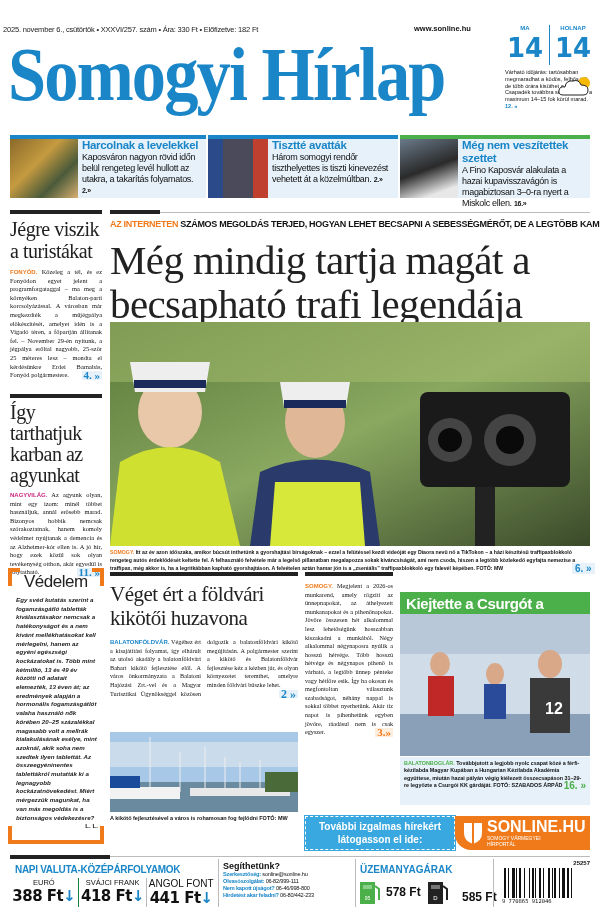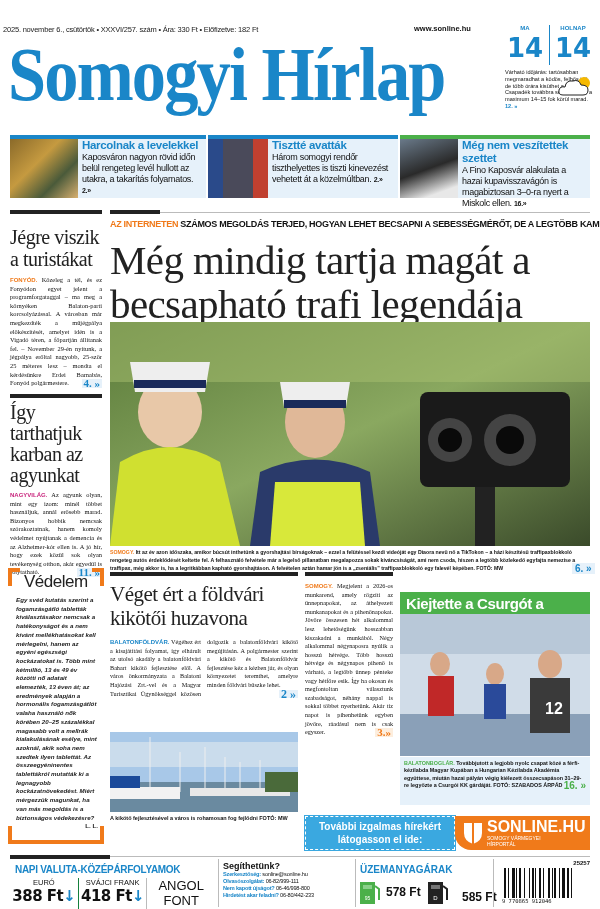--- a/index.html
+++ b/index.html
@@ -86,21 +86,21 @@
     <div class="pic" style="width:58px;background:linear-gradient(160deg,#6a7a8a,#2a2a2a 50%,#e8e8e8 85%)"></div>
     <div class="txt">
       <div class="th green">Még nem veszítettek szettet</div>
       <div class="tb"><span>A Fino Kaposvár alakulata a hazai kupavisszavágón is magabiztosan 3–0-ra nyert a Miskolc ellen.</span> <span class="ref">16.»</span></div>
     </div>
   </div>
 </div>
 
 <div class="abs" style="left:10px;top:210px;width:92px">
   <div class="rule"></div>
-  <div class="head-serif" style="font-size:20px;line-height:22px;margin-top:12px">Jégre viszik a turistákat</div>
+  <div class="head-serif" style="font-size:20px;line-height:22px;margin-top:4px">Jégre viszik a turistákat</div>
   <div class="serifbody" style="margin-top:6px;font-size:6.4px;line-height:8.6px">
     <span class="kicker orange" style="font-family:'Liberation Sans',sans-serif;font-size:6px">FONYÓD.</span>
     <span>Közeleg a tél, és ez Fonyódon egyet jelent a programforgataggal – ma meg a környéken Balaton-parti korcsolyázással. A városban már megkezdték a műjégpálya előkészítését, amelyet idén is a Vigadó téren, a főpartján állítanak fel. – November 29-én nyitunk, a jégpálya erőltal nagyobb, 25-ször 25 méteres lesz – mondta el kérdésünkre Erdei Barnabás, Fonyód polgármestere.</span>
     <span class="pageref">4. »</span>
   </div>
 </div>
 
 <div class="abs" style="left:10px;top:394px;width:92px">
   <div class="rule"></div>
   <div class="head-serif" style="font-size:20px;line-height:21px;margin-top:4px">Így tarthatjuk karban az agyunkat</div>
@@ -248,21 +248,21 @@
 <div class="abs" style="left:10px;top:878px;width:205px;display:flex">
   <div style="flex:1;text-align:center;border-right:1px solid #15803d">
     <div style="font-size:7.5px">EURÓ</div>
     <div style="font-size:15px;font-weight:bold;font-family:'DejaVu Sans',sans-serif;letter-spacing:-0.5px"><span>388 Ft</span><span class="blue">↓</span></div>
   </div>
   <div style="flex:1;text-align:center;border-right:1px solid #bbb">
     <div style="font-size:7.5px">SVÁJCI FRANK</div>
     <div style="font-size:15px;font-weight:bold;font-family:'DejaVu Sans',sans-serif;letter-spacing:-0.5px"><span>418 Ft</span><span class="blue">↓</span></div>
   </div>
   <div style="flex:1;text-align:center">
-    <div style="font-size:13px">ANGOL FONT</div>
+    <div style="font-size:10px">ANGOL FONT</div>
     <div style="font-size:15px;font-weight:bold;font-family:'DejaVu Sans',sans-serif;letter-spacing:-0.5px"><span>441 Ft</span><span class="blue">↓</span></div>
   </div>
 </div>
 
 <div class="abs" style="left:218px;top:859px;width:1px;height:48px;background:#bbb"></div>
 <div class="abs" style="left:223px;top:861px;width:110px">
   <div style="font-size:9px;font-weight:bold">Segíthetünk?</div>
   <div style="font-size:5.6px;line-height:7px;letter-spacing:-0.2px"><b class="blue">Szerkesztőség:</b> <span>sonline@sonline.hu</span></div>
   <div style="font-size:5.6px;line-height:7px;letter-spacing:-0.2px"><b class="blue">Olvasószolgálat:</b> <span>06-82/999-111</span></div>
   <div style="font-size:5.6px;line-height:7px;letter-spacing:-0.2px"><b class="blue">Nem kapott újságot?</b> <span>06-46/998-800</span></div>

